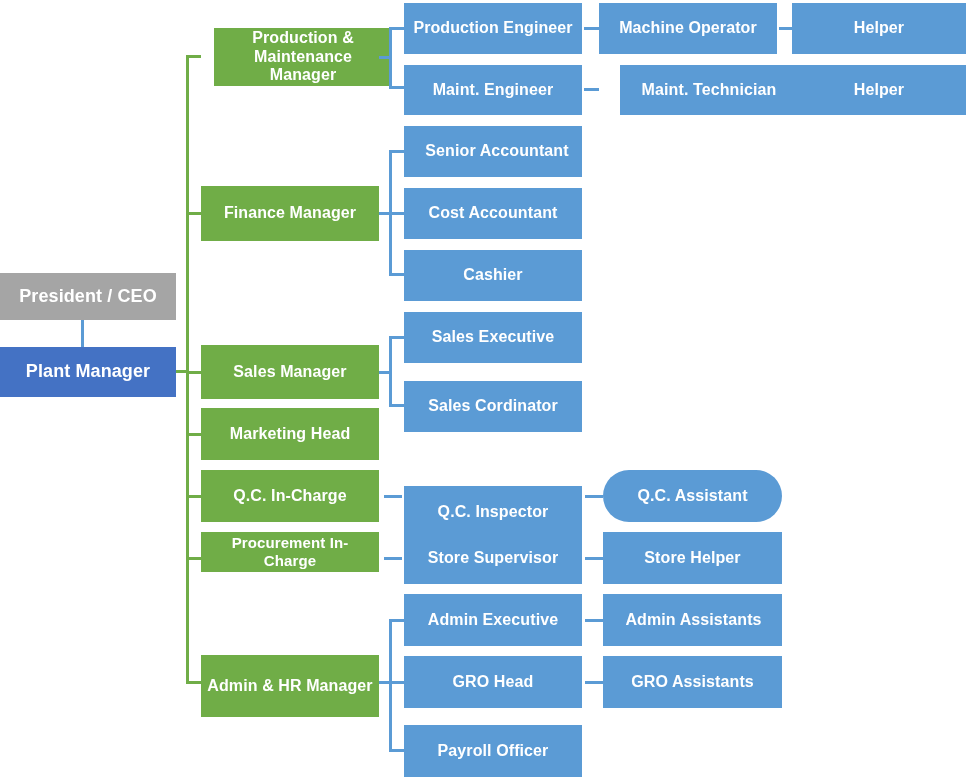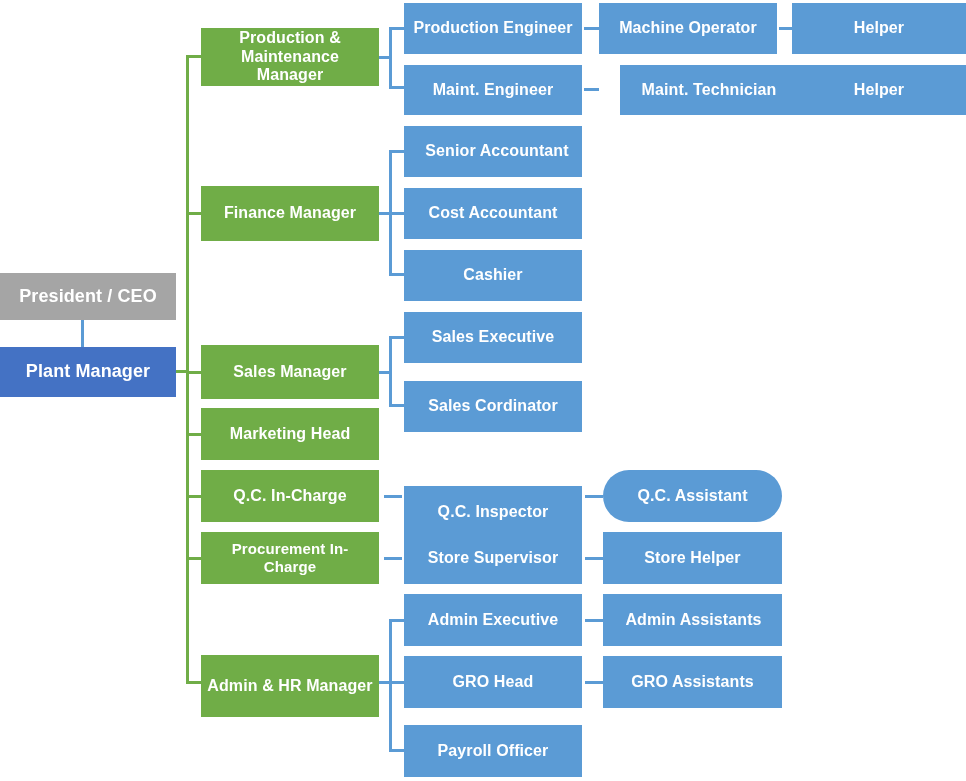--- a/index.html
+++ b/index.html
@@ -68,21 +68,21 @@
   <div class="conn v-green" style="left:186px; top:55px; width:3px; height:629px;"></div>
 
   <div class="conn h-green" style="left:186px; top:55px; width:15px; height:3px;"></div>
   <div class="conn h-green" style="left:186px; top:212px; width:15px; height:3px;"></div>
   <div class="conn h-green" style="left:186px; top:371px; width:15px; height:3px;"></div>
   <div class="conn h-green" style="left:186px; top:433px; width:15px; height:3px;"></div>
   <div class="conn h-green" style="left:186px; top:495px; width:15px; height:3px;"></div>
   <div class="conn h-green" style="left:186px; top:557px; width:15px; height:3px;"></div>
   <div class="conn h-green" style="left:186px; top:681px; width:15px; height:3px;"></div>
 
-  <div class="node green s16" style="left:201px; top:28px; width:178px; height:58px;">Production  &amp;
+  <div class="node green s16" style="left:214px; top:28px; width:178px; height:58px;">Production  &amp;
 Maintenance Manager</div>
 
   <div class="conn h-blue" style="left:379px; top:56px; width:12px; height:3px;"></div>
   <div class="conn v-blue" style="left:389px; top:27px; width:3px; height:62px;"></div>
   <div class="conn h-blue" style="left:389px; top:27px; width:15px; height:3px;"></div>
   <div class="conn h-blue" style="left:389px; top:86px; width:15px; height:3px;"></div>
 
   <div class="node blue s16" style="left:404px; top:3px; width:178px; height:51px;">Production  Engineer</div>
   <div class="node blue s16" style="left:404px; top:65px; width:178px; height:50px;">Maint. Engineer</div>
 
@@ -121,21 +121,21 @@
   <div class="node blue s16" style="left:404px; top:381px; width:178px; height:51px;">Sales Cordinator</div>
 
   <div class="node green s16" style="left:201px; top:408px; width:178px; height:52px;">Marketing Head</div>
 
   <div class="node green s16" style="left:201px; top:470px; width:178px; height:52px;">Q.C.  In-Charge</div>
   <div class="conn h-blue" style="left:384px; top:495px; width:18px; height:3px;"></div>
   <div class="node blue s16" style="left:404px; top:454px; width:178px; height:52px;margin-top:32px;">Q.C. Inspector</div>
   <div class="conn h-blue" style="left:585px; top:495px; width:18px; height:3px;"></div>
   <div class="node blue s16" style="left:603px; top:470px; width:179px; height:52px;border-radius:26px;">Q.C. Assistant</div>
 
-  <div class="node green s15" style="left:201px; top:532px; width:178px; height:52px;">Procurement  In-Charge</div>
+  <div class="node green s15" style="left:201px; top:532px; width:178px; height:40px;">Procurement  In-Charge</div>
   <div class="conn h-blue" style="left:384px; top:557px; width:18px; height:3px;"></div>
   <div class="node blue s16" style="left:404px; top:532px; width:178px; height:52px;">Store Supervisor</div>
   <div class="conn h-blue" style="left:585px; top:557px; width:18px; height:3px;"></div>
   <div class="node blue s16" style="left:603px; top:532px; width:179px; height:52px;">Store Helper</div>
 
   <div class="node green s16" style="left:201px; top:655px; width:178px; height:62px;">Admin &amp; HR Manager</div>
 
   <div class="conn h-blue" style="left:379px; top:681px; width:12px; height:3px;"></div>
   <div class="conn v-blue" style="left:389px; top:619px; width:3px; height:133px;"></div>
   <div class="conn h-blue" style="left:389px; top:619px; width:15px; height:3px;"></div>

